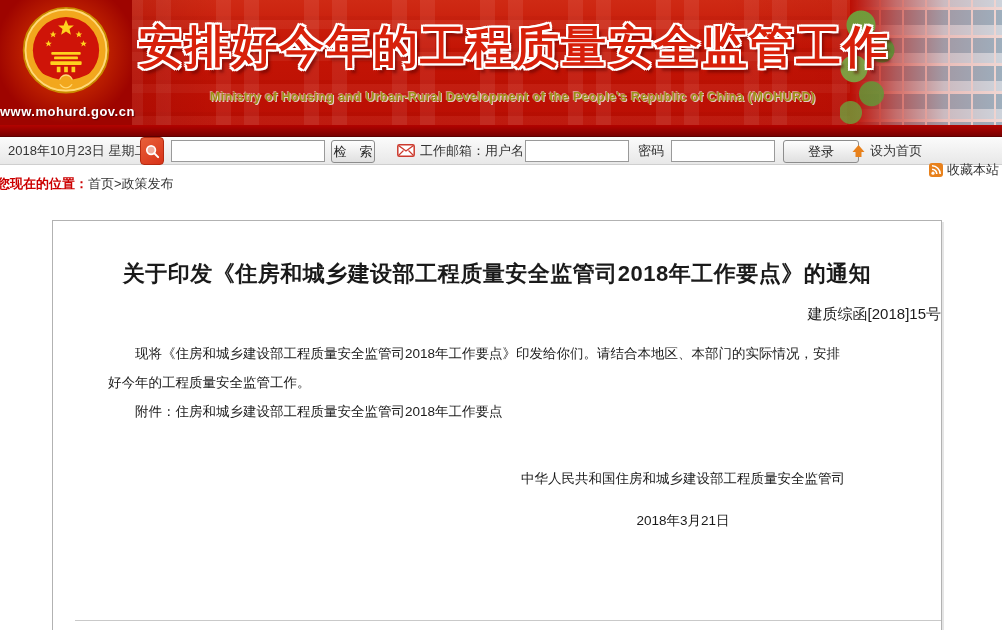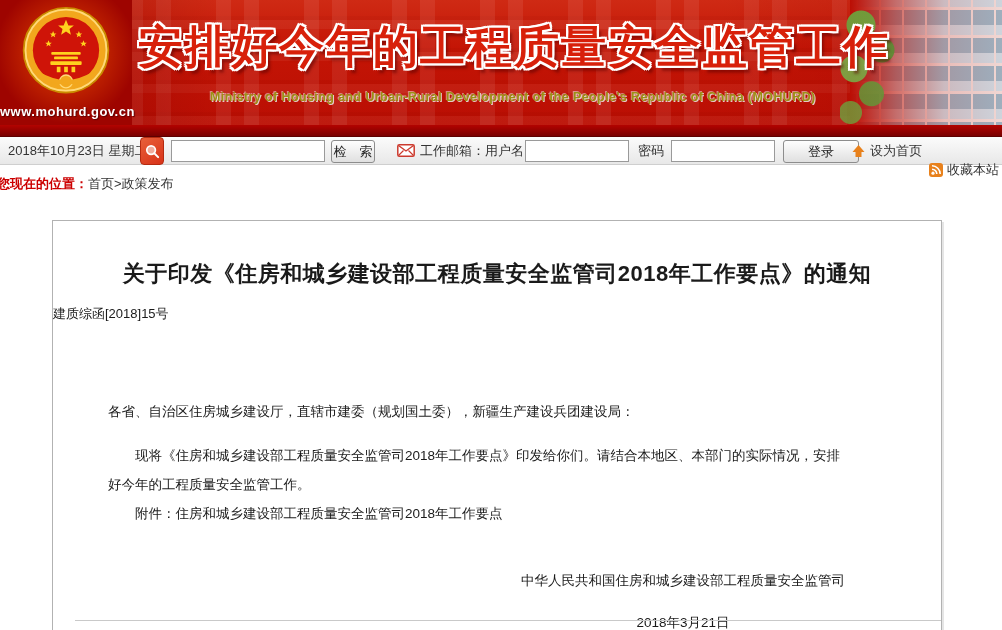--- a/index.html
+++ b/index.html
@@ -86,21 +86,21 @@
   .breadcrumb { margin:9px 0 0 -3px; height:20px; line-height:20px; font-size:13px; }
   .breadcrumb-label { color:#cc0000; font-weight:bold; }
   .breadcrumb-path { color:#333; cursor:pointer; }
 
   
   .content-box { position:relative; margin:26px 0 0 52px; width:890px; height:440px;
     background:#fff; border:1px solid #b2b2b2; box-shadow:2px 2px 0 rgba(0,0,0,.10);
     color:#1a1a1a; }
   .doc-title { margin-top:38px; text-align:center; font-size:22px; font-weight:bold;
     letter-spacing:.5px; }
-  .doc-number { margin-top:16px; text-align:left; font-size:13px; }
+  .doc-number { margin-top:16px; text-align:right; font-size:15px; }
   .doc-body { font-size:13.5px; line-height:29px; }
   .doc-salutation { margin-top:74px; padding:0 60px 0 55px; }
   .doc-paragraph { margin-top:15px; padding:0 92px 0 55px; text-indent:2em; }
   .doc-attachment { padding:0 60px 0 55px; text-indent:2em; }
   .signature { margin-top:38px; padding-right:96px; text-align:right; }
   .signature-inner { display:inline-block; text-align:center; font-size:13.5px; }
   .sign-date { margin-top:13px; }
   .bottom-divider { position:absolute; left:22px; right:0; top:399px; height:1px;
     background:#c9c9c9; }
 </style>
@@ -198,21 +198,20 @@
 
 <div class="breadcrumb">
   <span class="breadcrumb-label">您现在的位置：</span><span class="breadcrumb-path">首页&gt;政策发布</span>
 </div>
 
 <div class="content-box">
   <div class="doc-title">关于印发《住房和城乡建设部工程质量安全监管司2018年工作要点》的通知</div>
   <div class="doc-number">建质综函[2018]15号</div>
 
   <div class="doc-body">
-    <div class="doc-salutation">各省、自治区住房城乡建设厅，直辖市建委（规划国土委），新疆生产建设兵团建设局：</div>
     <div class="doc-paragraph">现将《住房和城乡建设部工程质量安全监管司2018年工作要点》印发给你们。请结合本地区、本部门的实际情况，安排好今年的工程质量安全监管工作。</div>
     <div class="doc-attachment">附件：住房和城乡建设部工程质量安全监管司2018年工作要点</div>
 
     <div class="signature">
       <div class="signature-inner">
         <div>中华人民共和国住房和城乡建设部工程质量安全监管司</div>
         <div class="sign-date">2018年3月21日</div>
       </div>
     </div>
   </div>

